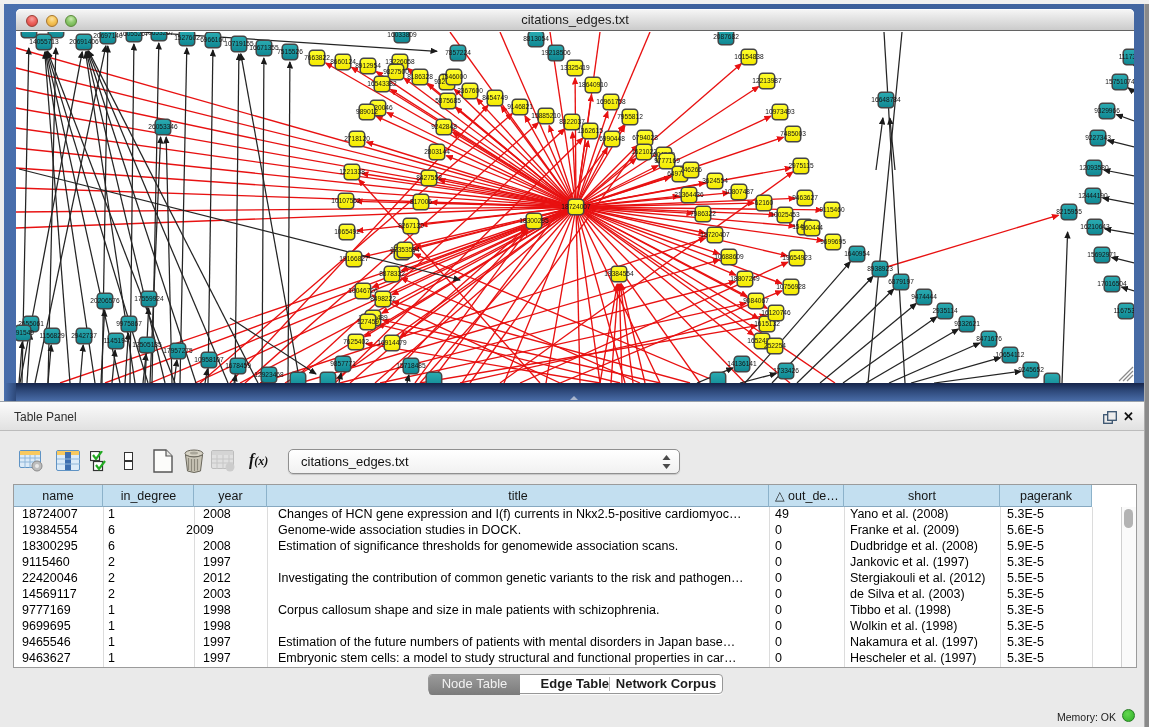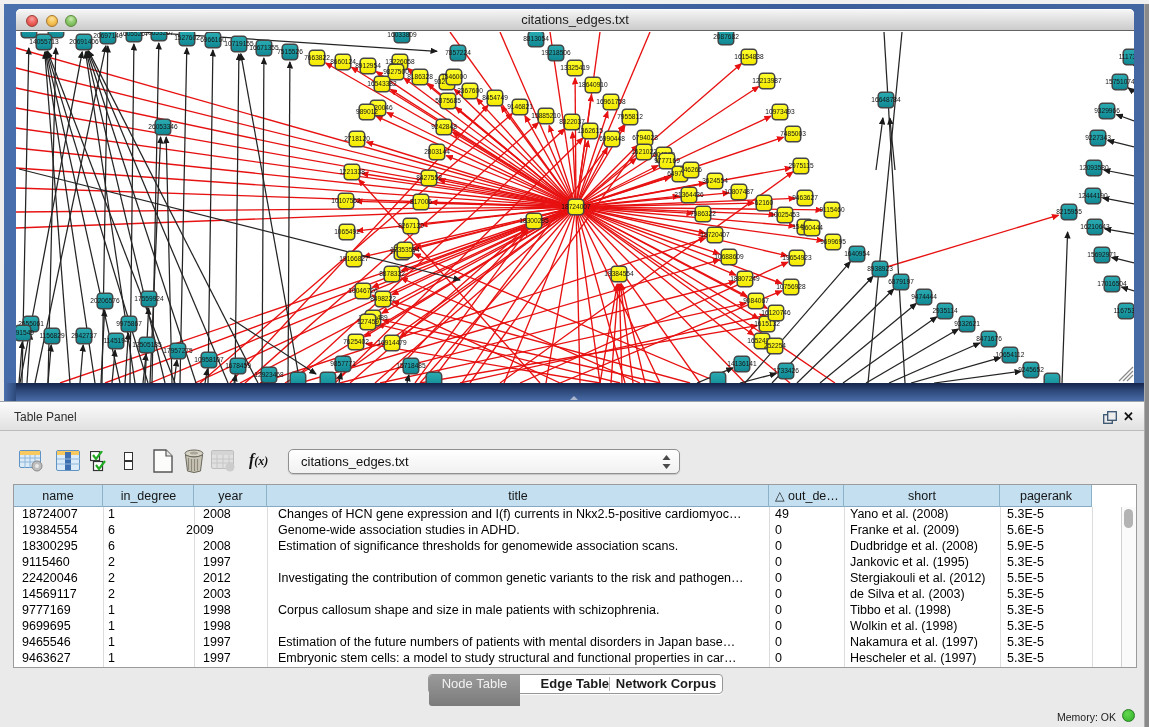--- a/index.html
+++ b/index.html
@@ -609,40 +609,40 @@
     <span style="left:203px">2008</span>
     <span style="left:278px">Changes of HCN gene expression and I(f) currents in Nkx2.5-positive cardiomyoc…</span>
     <span style="left:775px">49</span>
     <span style="left:850px">Yano et al. (2008)</span>
     <span style="left:1007px">5.3E-5</span>
   </div>
 <div class="trow" style="top:523px">
 <span style="left:22px">19384554</span>
     <span style="left:108px">6</span>
     <span style="left:186px">2009</span>
-    <span style="left:278px">Genome-wide association studies in ADHD.</span>
+    <span style="left:278px">Genome-wide association studies in DOCK.</span>
     <span style="left:775px">0</span>
     <span style="left:850px">Franke et al. (2009)</span>
     <span style="left:1007px">5.6E-5</span>
   </div>
 <div class="trow" style="top:539px">
 <span style="left:22px">18300295</span>
     <span style="left:108px">6</span>
     <span style="left:203px">2008</span>
     <span style="left:278px">Estimation of significance thresholds for genomewide association scans.</span>
     <span style="left:775px">0</span>
     <span style="left:850px">Dudbridge et al. (2008)</span>
     <span style="left:1007px">5.9E-5</span>
   </div>
 <div class="trow" style="top:555px">
 <span style="left:22px">9115460</span>
     <span style="left:108px">2</span>
     <span style="left:203px">1997</span>
     <span style="left:775px">0</span>
-    <span style="left:850px">Jankovic et al. (1995)</span>
+    <span style="left:850px">Jankovic et al. (1997)</span>
     <span style="left:1007px">5.3E-5</span>
   </div>
 <div class="trow" style="top:571px">
 <span style="left:22px">22420046</span>
     <span style="left:108px">2</span>
     <span style="left:203px">2012</span>
     <span style="left:278px">Investigating the contribution of common genetic variants to the risk and pathogen…</span>
     <span style="left:775px">0</span>
     <span style="left:850px">Stergiakouli et al. (2012)</span>
     <span style="left:1007px">5.5E-5</span>
@@ -688,21 +688,21 @@
     <span style="left:278px">Embryonic stem cells: a model to study structural and functional properties in car…</span>
     <span style="left:775px">0</span>
     <span style="left:850px">Hescheler et al. (1997)</span>
     <span style="left:1007px">5.3E-5</span>
   </div>
 
 <div class="abs" style="left:1121px;top:507px;width:15px;height:160px;background:#fafafa;border-left:1px solid #d0d0d0"></div>
 <div class="abs" style="left:1124px;top:509px;width:9px;height:19px;background:#b3b3b3;border-radius:5px"></div>
 
 <div class="abs" style="left:428px;top:674px;width:295px;height:20px;border:1px solid #979797;border-radius:4px;background:#fff;box-shadow:0 1px 0 rgba(255,255,255,0.8)">
-<div class="abs" style="left:0;top:0;width:91px;height:31px;border-radius:3px 0 0 3px;background:linear-gradient(#9a9a9a,#7b7b7b);color:#f2f2f2;font-size:13px;text-align:center;line-height:18px">Node Table</div>
+<div class="abs" style="left:0;top:0;width:91px;height:20px;border-radius:3px 0 0 3px;background:linear-gradient(#9a9a9a,#7b7b7b);color:#f2f2f2;font-size:13px;text-align:center;line-height:18px">Node Table</div>
 <div class="abs" style="left:91px;top:0;width:89px;height:18px;color:#1c1c1c;font-size:13px;font-weight:bold;text-align:right;line-height:18px">Edge Table</div>
 <div class="abs" style="left:180px;top:2px;width:1px;height:14px;background:#b5b5b5"></div>
 <div class="abs" style="left:181px;top:0;width:112px;height:18px;color:#1c1c1c;font-size:13px;font-weight:bold;text-align:center;line-height:18px">Network Corpus</div>
 </div>
 
 <div class="abs" style="left:1057px;top:711px;font-size:10.5px;color:#1c1c1c">Memory: OK</div>
 <div class="abs" style="left:1122px;top:709px;width:13px;height:13px;border-radius:50%;background:radial-gradient(circle at 40% 35%,#63d84f,#2fae27);border:1px solid #267d22"></div>
 
 <div class="abs" style="left:1144px;top:4px;width:5px;height:723px;background:#8a8a8a;border-left:1px solid #adadad"></div>
 <div class="abs" style="left:0;top:0;width:1149px;height:4px;background:#f0f0f0"></div>

